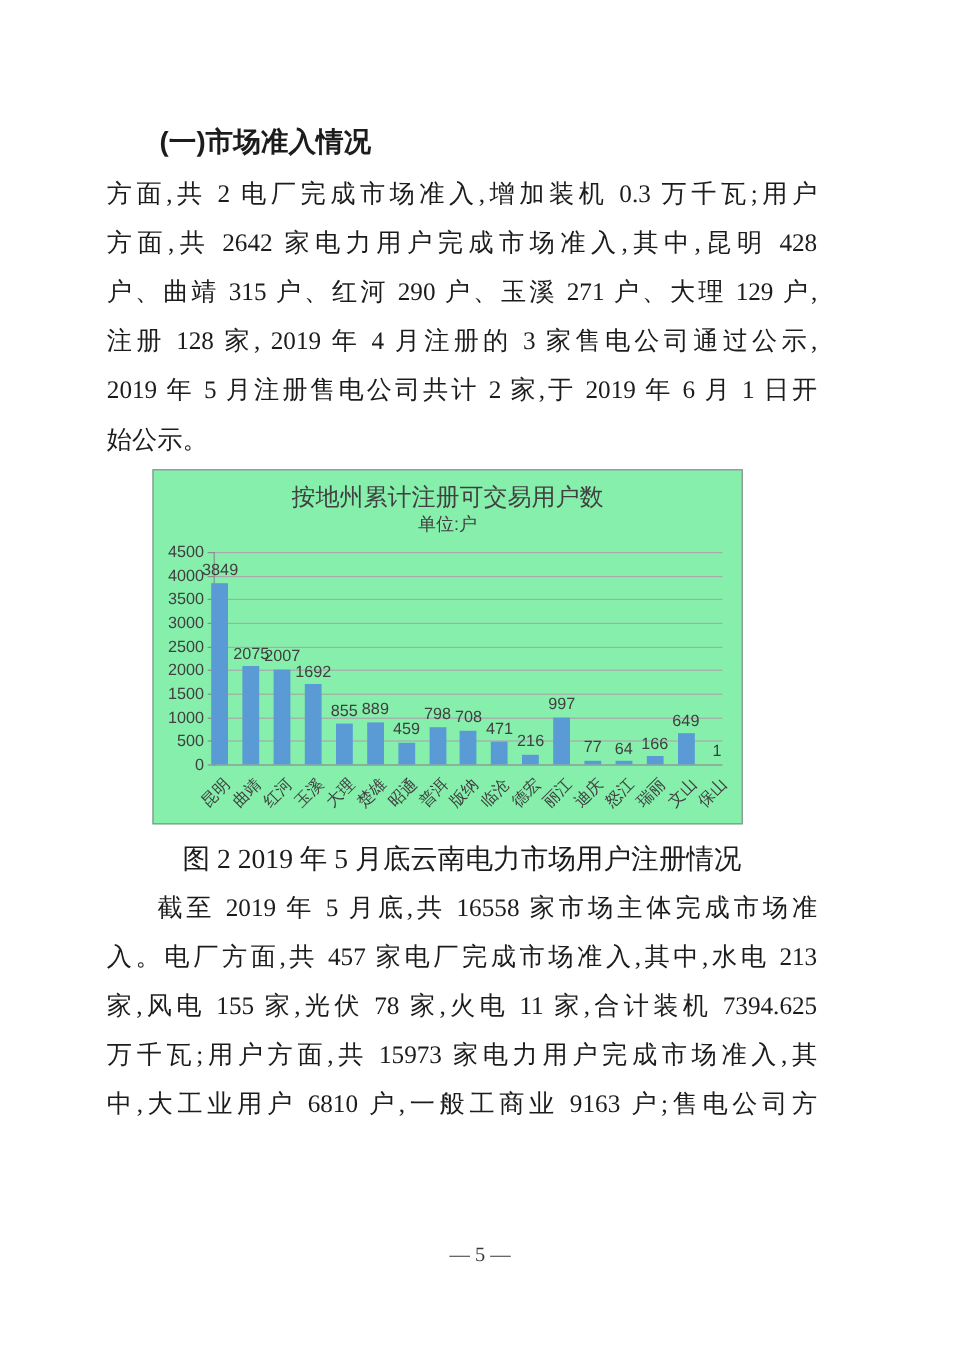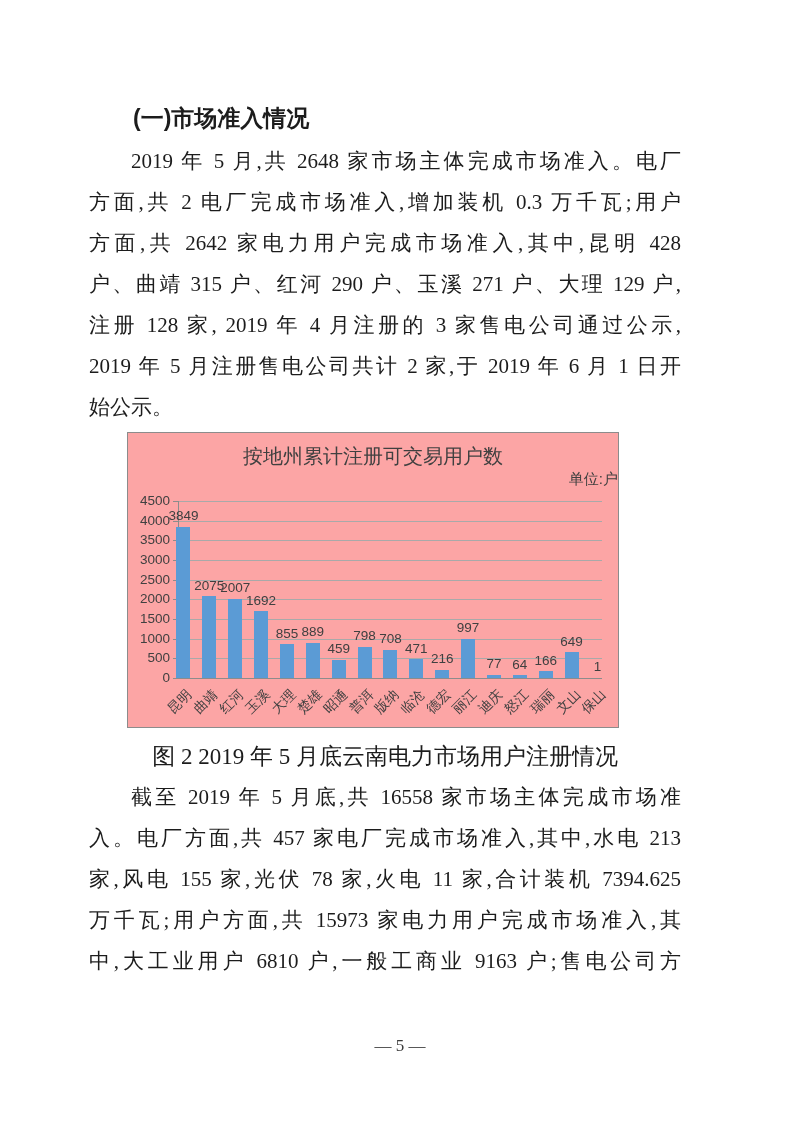--- a/index.html
+++ b/index.html
@@ -30,27 +30,27 @@
   }
   .line.ind { text-indent:42px; }
   .line.noj { text-align-last:left; }
 
   
   .chart-box {
     box-sizing:border-box;
     width:492px; height:296px;
     margin:4px 0 0 38px;
     border:1px solid #8c8c8c;
-    background:#fca5a5;
+    background:#86efac;
     font-family:"Liberation Sans","DejaVu Sans",sans-serif;
     color:#404040;
     padding-top:11px;
   }
   .chart-title { text-align:center; font-size:20px; line-height:24px; }
-  .chart-subtitle { text-align:right; font-size:15px; line-height:19px; margin-top:1px; }
+  .chart-subtitle { text-align:center; font-size:15px; line-height:19px; margin-top:1px; }
   .plot {
     position:relative;
     height:177px;
     margin:13px 16px 0 50px;
     border-bottom:1px solid #8c8c8c;
     border-left:1px solid #8c8c8c;
   }
   .gridline { position:absolute; left:0; right:0; height:0; border-top:1px solid #a9a9a9; }
   .ytick { position:absolute; left:-6px; width:6px; height:0; border-top:1px solid #8c8c8c; }
   .ylabel {
@@ -86,21 +86,20 @@
   }
 </style>
 </head>
 <body>
 
 <div class="content">
 
   <h2 class="heading">(一)市场准入情况</h2>
 
   <div class="para">
-    <div class="line ind">2019 年 5 月,共 2648 家市场主体完成市场准入。电厂</div>
     <div class="line">方面,共 2 电厂完成市场准入,增加装机 0.3 万千瓦;用户</div>
     <div class="line">方面,共 2642 家电力用户完成市场准入,其中,昆明 428</div>
     <div class="line">户、曲靖 315 户、红河 290 户、玉溪 271 户、大理 129 户,</div>
     <div class="line">注册 128 家, 2019 年 4 月注册的 3 家售电公司通过公示,</div>
     <div class="line">2019 年 5 月注册售电公司共计 2 家,于 2019 年 6 月 1 日开</div>
     <div class="line noj">始公示。</div>
   </div>
 
   <div class="chart-box">
     <div class="chart-title">按地州累计注册可交易用户数</div>

